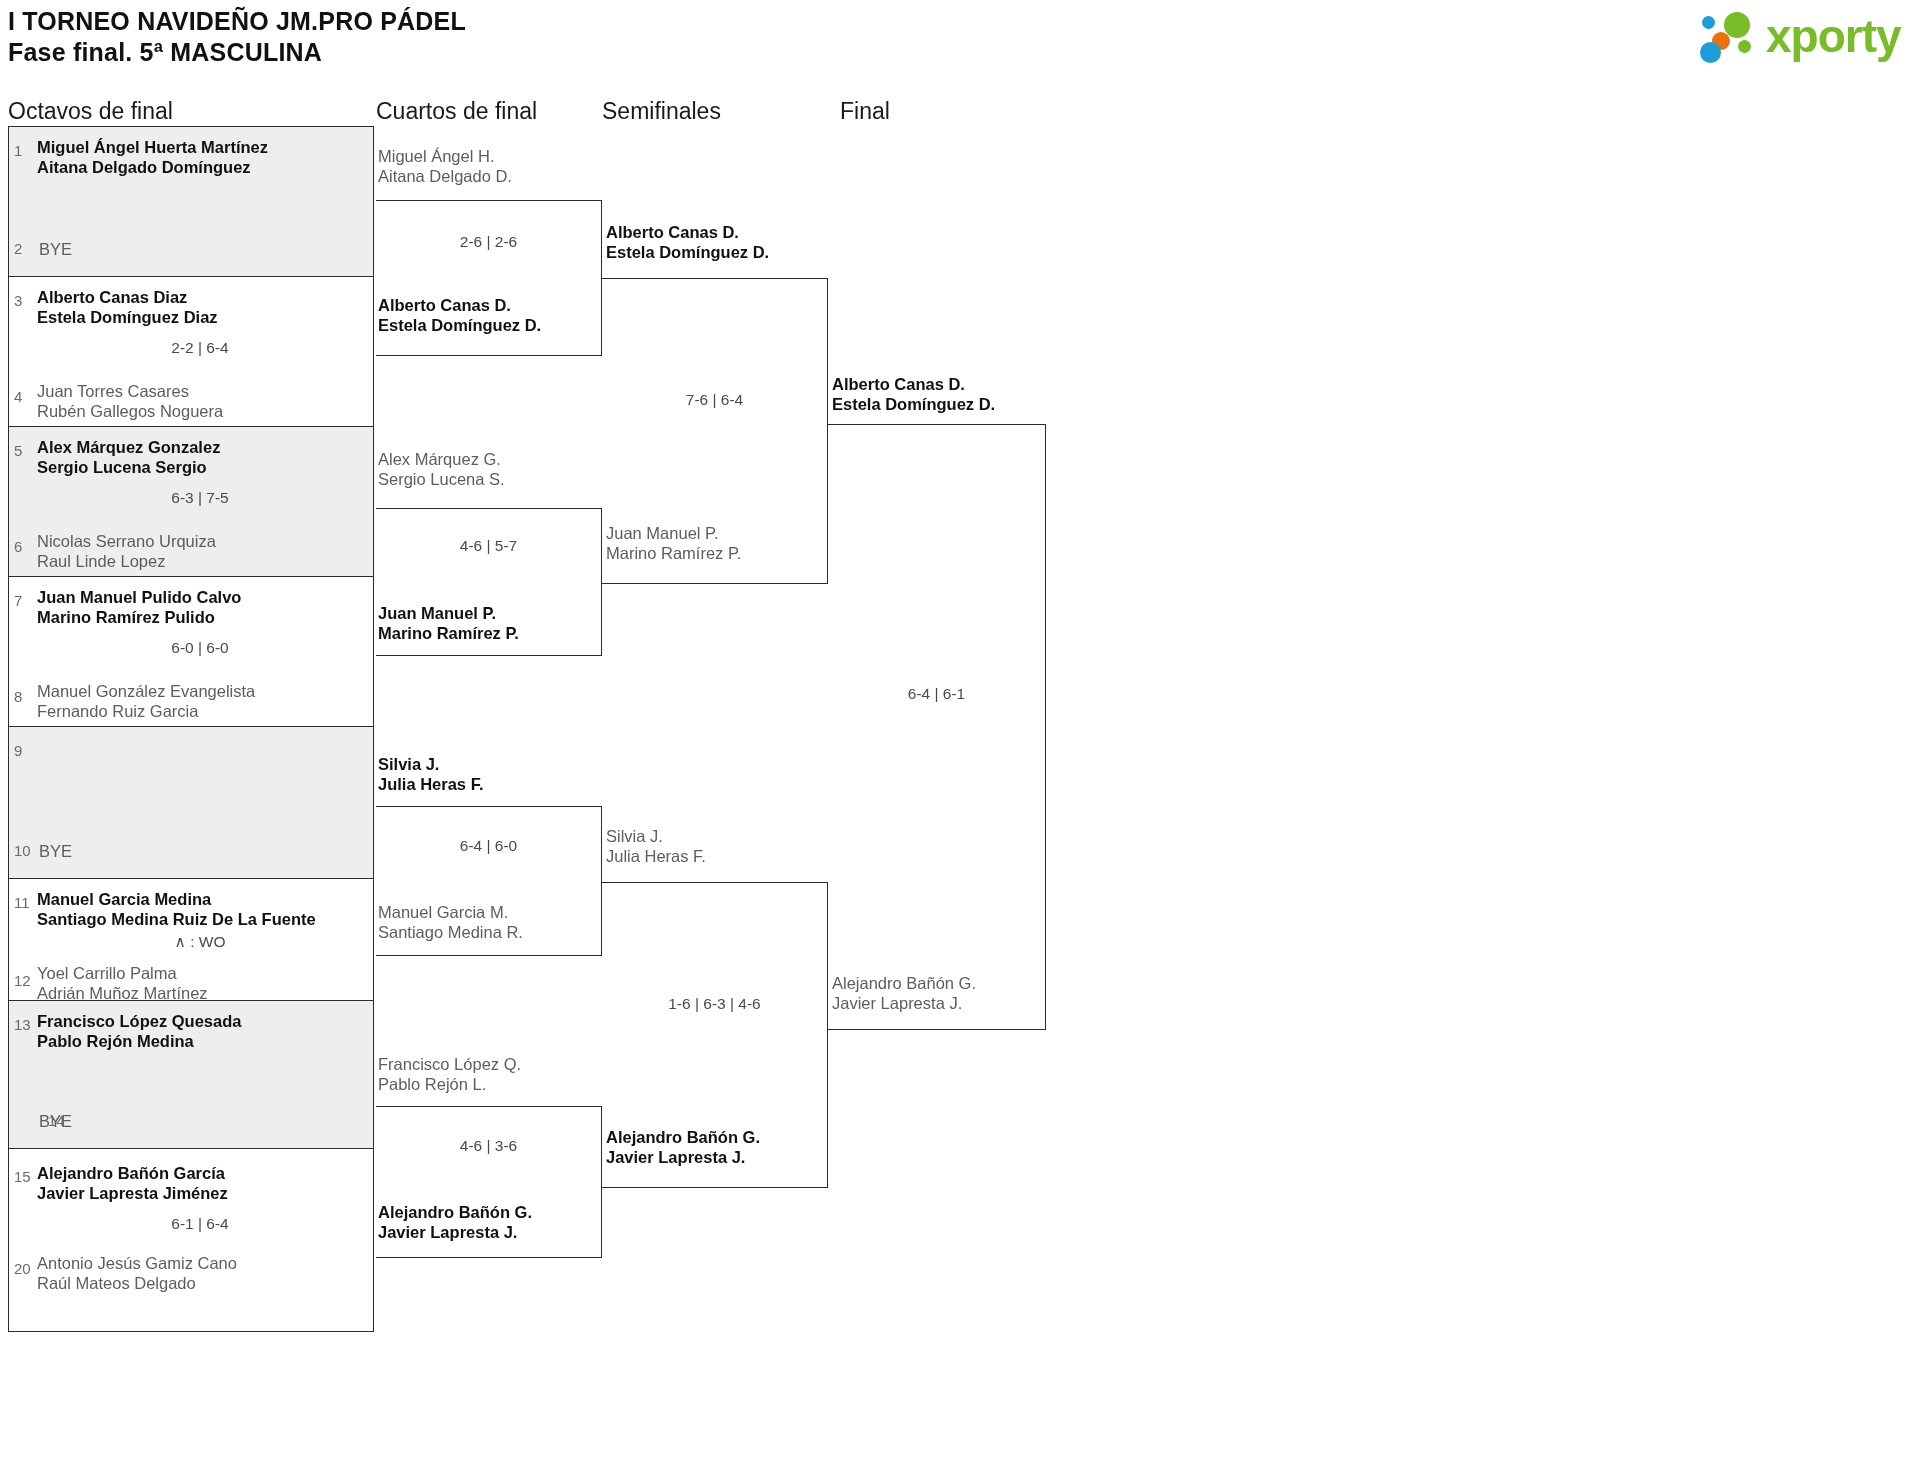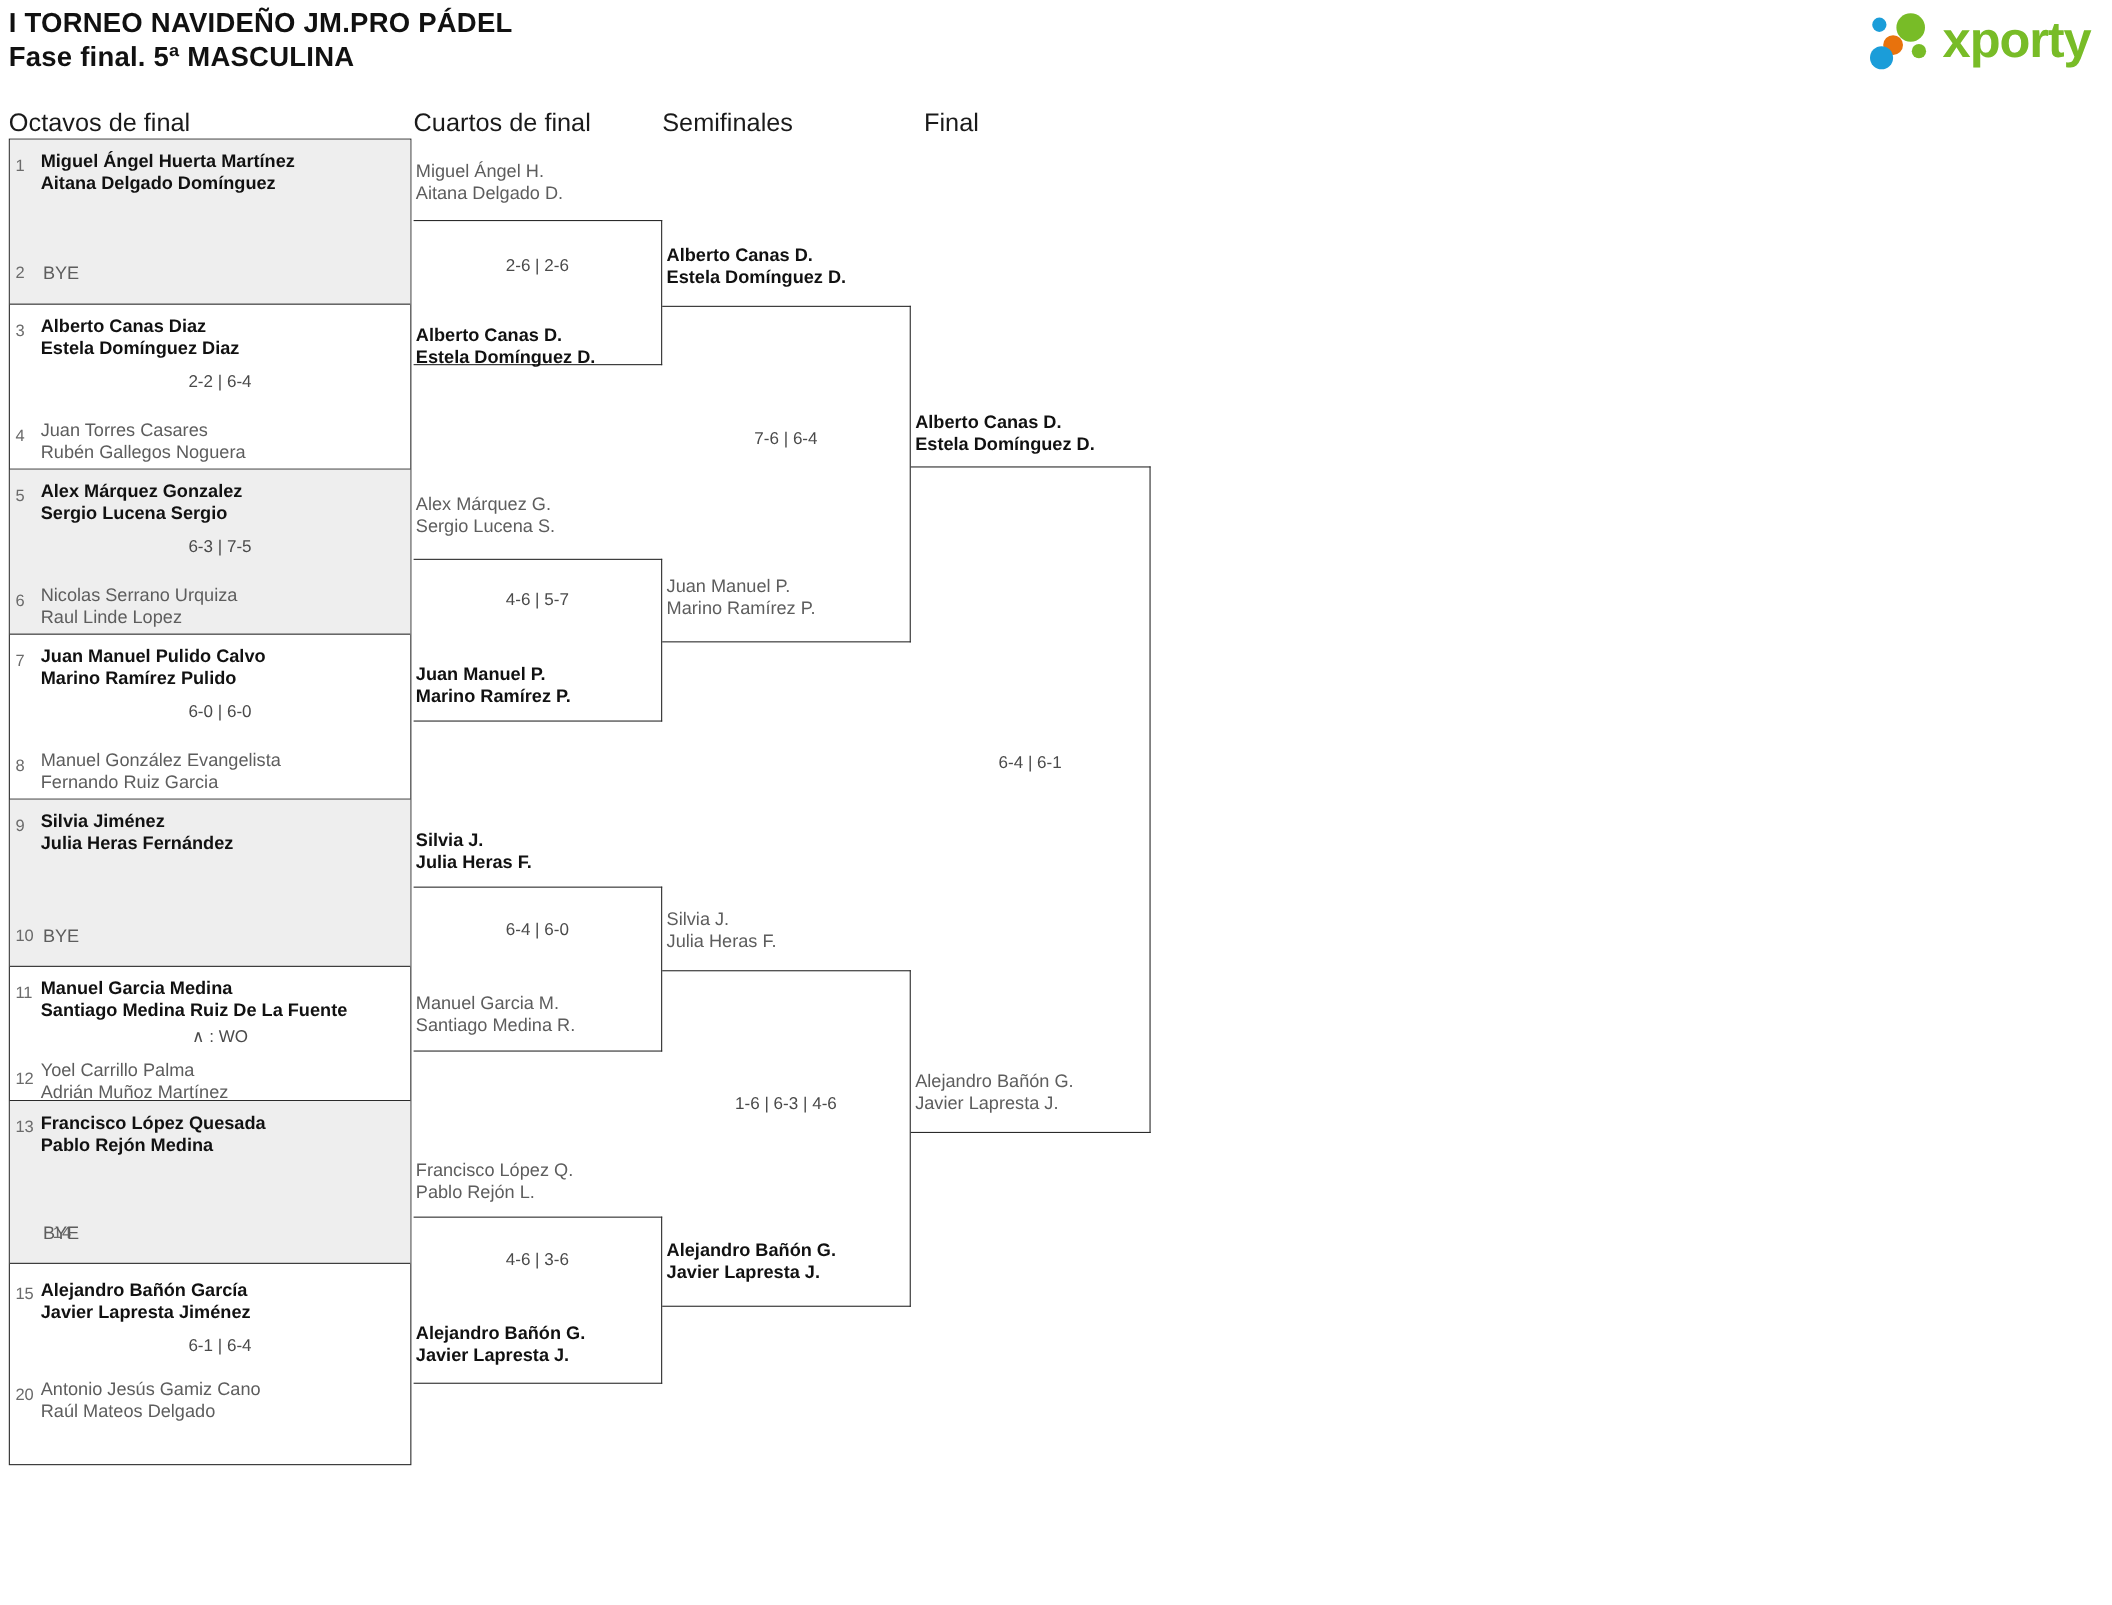--- a/index.html
+++ b/index.html
@@ -168,24 +168,20 @@
       <div class="r1-score" style="top:62px;">6-0 | 6-0</div>
       <div class="seed" style="top:112px;">8</div>
       <div class="team lose" style="top:104px;">
         <div>Manuel González Evangelista</div>
         <div>Fernando Ruiz Garcia</div>
       </div>
     </div>
 
     <div class="r1-slot shaded" style="top:600px; height:152px;">
       <div class="seed" style="top:16px;">9</div>
-      <div class="team win" style="top:10px;">
-        <div>Silvia Jiménez</div>
-        <div>Julia Heras Fernández</div>
-      </div>
       <div class="r1-score" style="top:66px;"></div>
       <div class="seed" style="top:116px;">10</div>
       <div class="team bye" style="top:114px;">
         <div>BYE</div>
       </div>
     </div>
 
     <div class="r1-slot" style="top:752px; height:122px;">
       <div class="seed" style="top:16px;">11</div>
       <div class="team win" style="top:10px;">
@@ -225,21 +221,21 @@
         <div>Antonio Jesús Gamiz Cano</div>
         <div>Raúl Mateos Delgado</div>
       </div>
     </div>
   </div>
 
   <div class="nm lose" style="left:378px; top:146px;">
     <div>Miguel Ángel H.</div>
     <div>Aitana Delgado D.</div>
   </div>
-  <div class="mbox" style="left:376px; top:200px; width:226px; height:132px;">
+  <div class="mbox" style="left:376px; top:200px; width:226px; height:156px;">
     <div class="mbox-score" style="top:32px;">2-6 | 2-6</div>
   </div>
   <div class="nm win" style="left:378px; top:295px;">
     <div>Alberto Canas D.</div>
     <div>Estela Domínguez D.</div>
   </div>
 
   <div class="nm lose" style="left:378px; top:449px;">
     <div>Alex Márquez G.</div>
     <div>Sergio Lucena S.</div>

